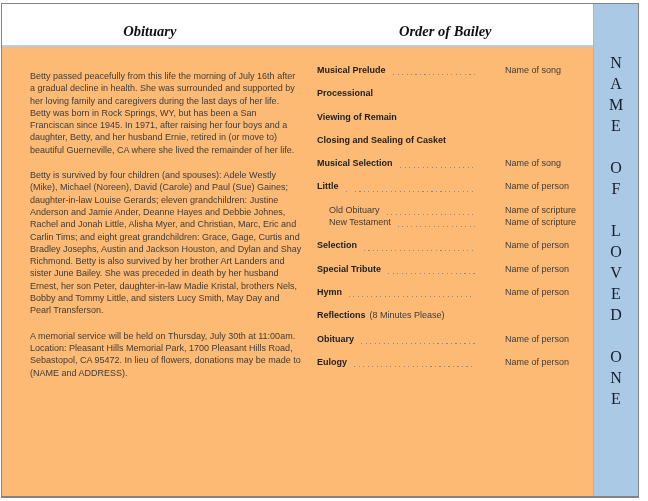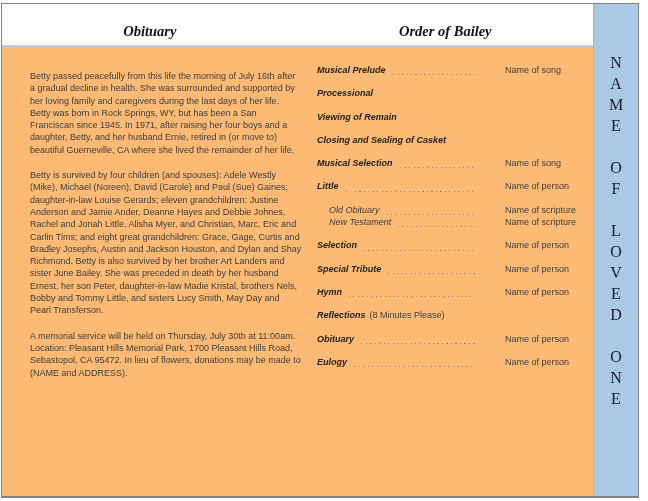--- a/index.html
+++ b/index.html
@@ -39,21 +39,21 @@
   }
   .obituary-col p{margin:0 0 13px 0;}
   
   .order-col{
     position:absolute;left:315px;top:61px;width:270px;
     font-size:9px;color:#3c3c3c;
   }
   .os-row{display:flex;align-items:baseline;height:12.3px;margin-bottom:11px;}
   .os-row.tight{margin-bottom:0;}
   .os-row.sub{padding-left:12px;}
-  .os-label{font-weight:bold;color:#1e1e1e;white-space:nowrap;font-style:italic;}
+  .os-label{font-weight:bold;color:#1e1e1e;white-space:nowrap;}
   .os-row.sub .os-label{font-weight:normal;color:#3c3c3c;}
   .os-suffix{margin-left:4px;white-space:nowrap;}
   .os-leader{
     flex:1;height:1px;align-self:flex-end;margin:0 10px 2px 7px;
     background-image:repeating-linear-gradient(90deg,#8a8a8a 0 1px,transparent 1px 4.5px);
   }
   .os-value{width:82px;flex:none;white-space:nowrap;color:#3c3c3c;padding-left:20px;}
 </style>
 </head>
 <body>

